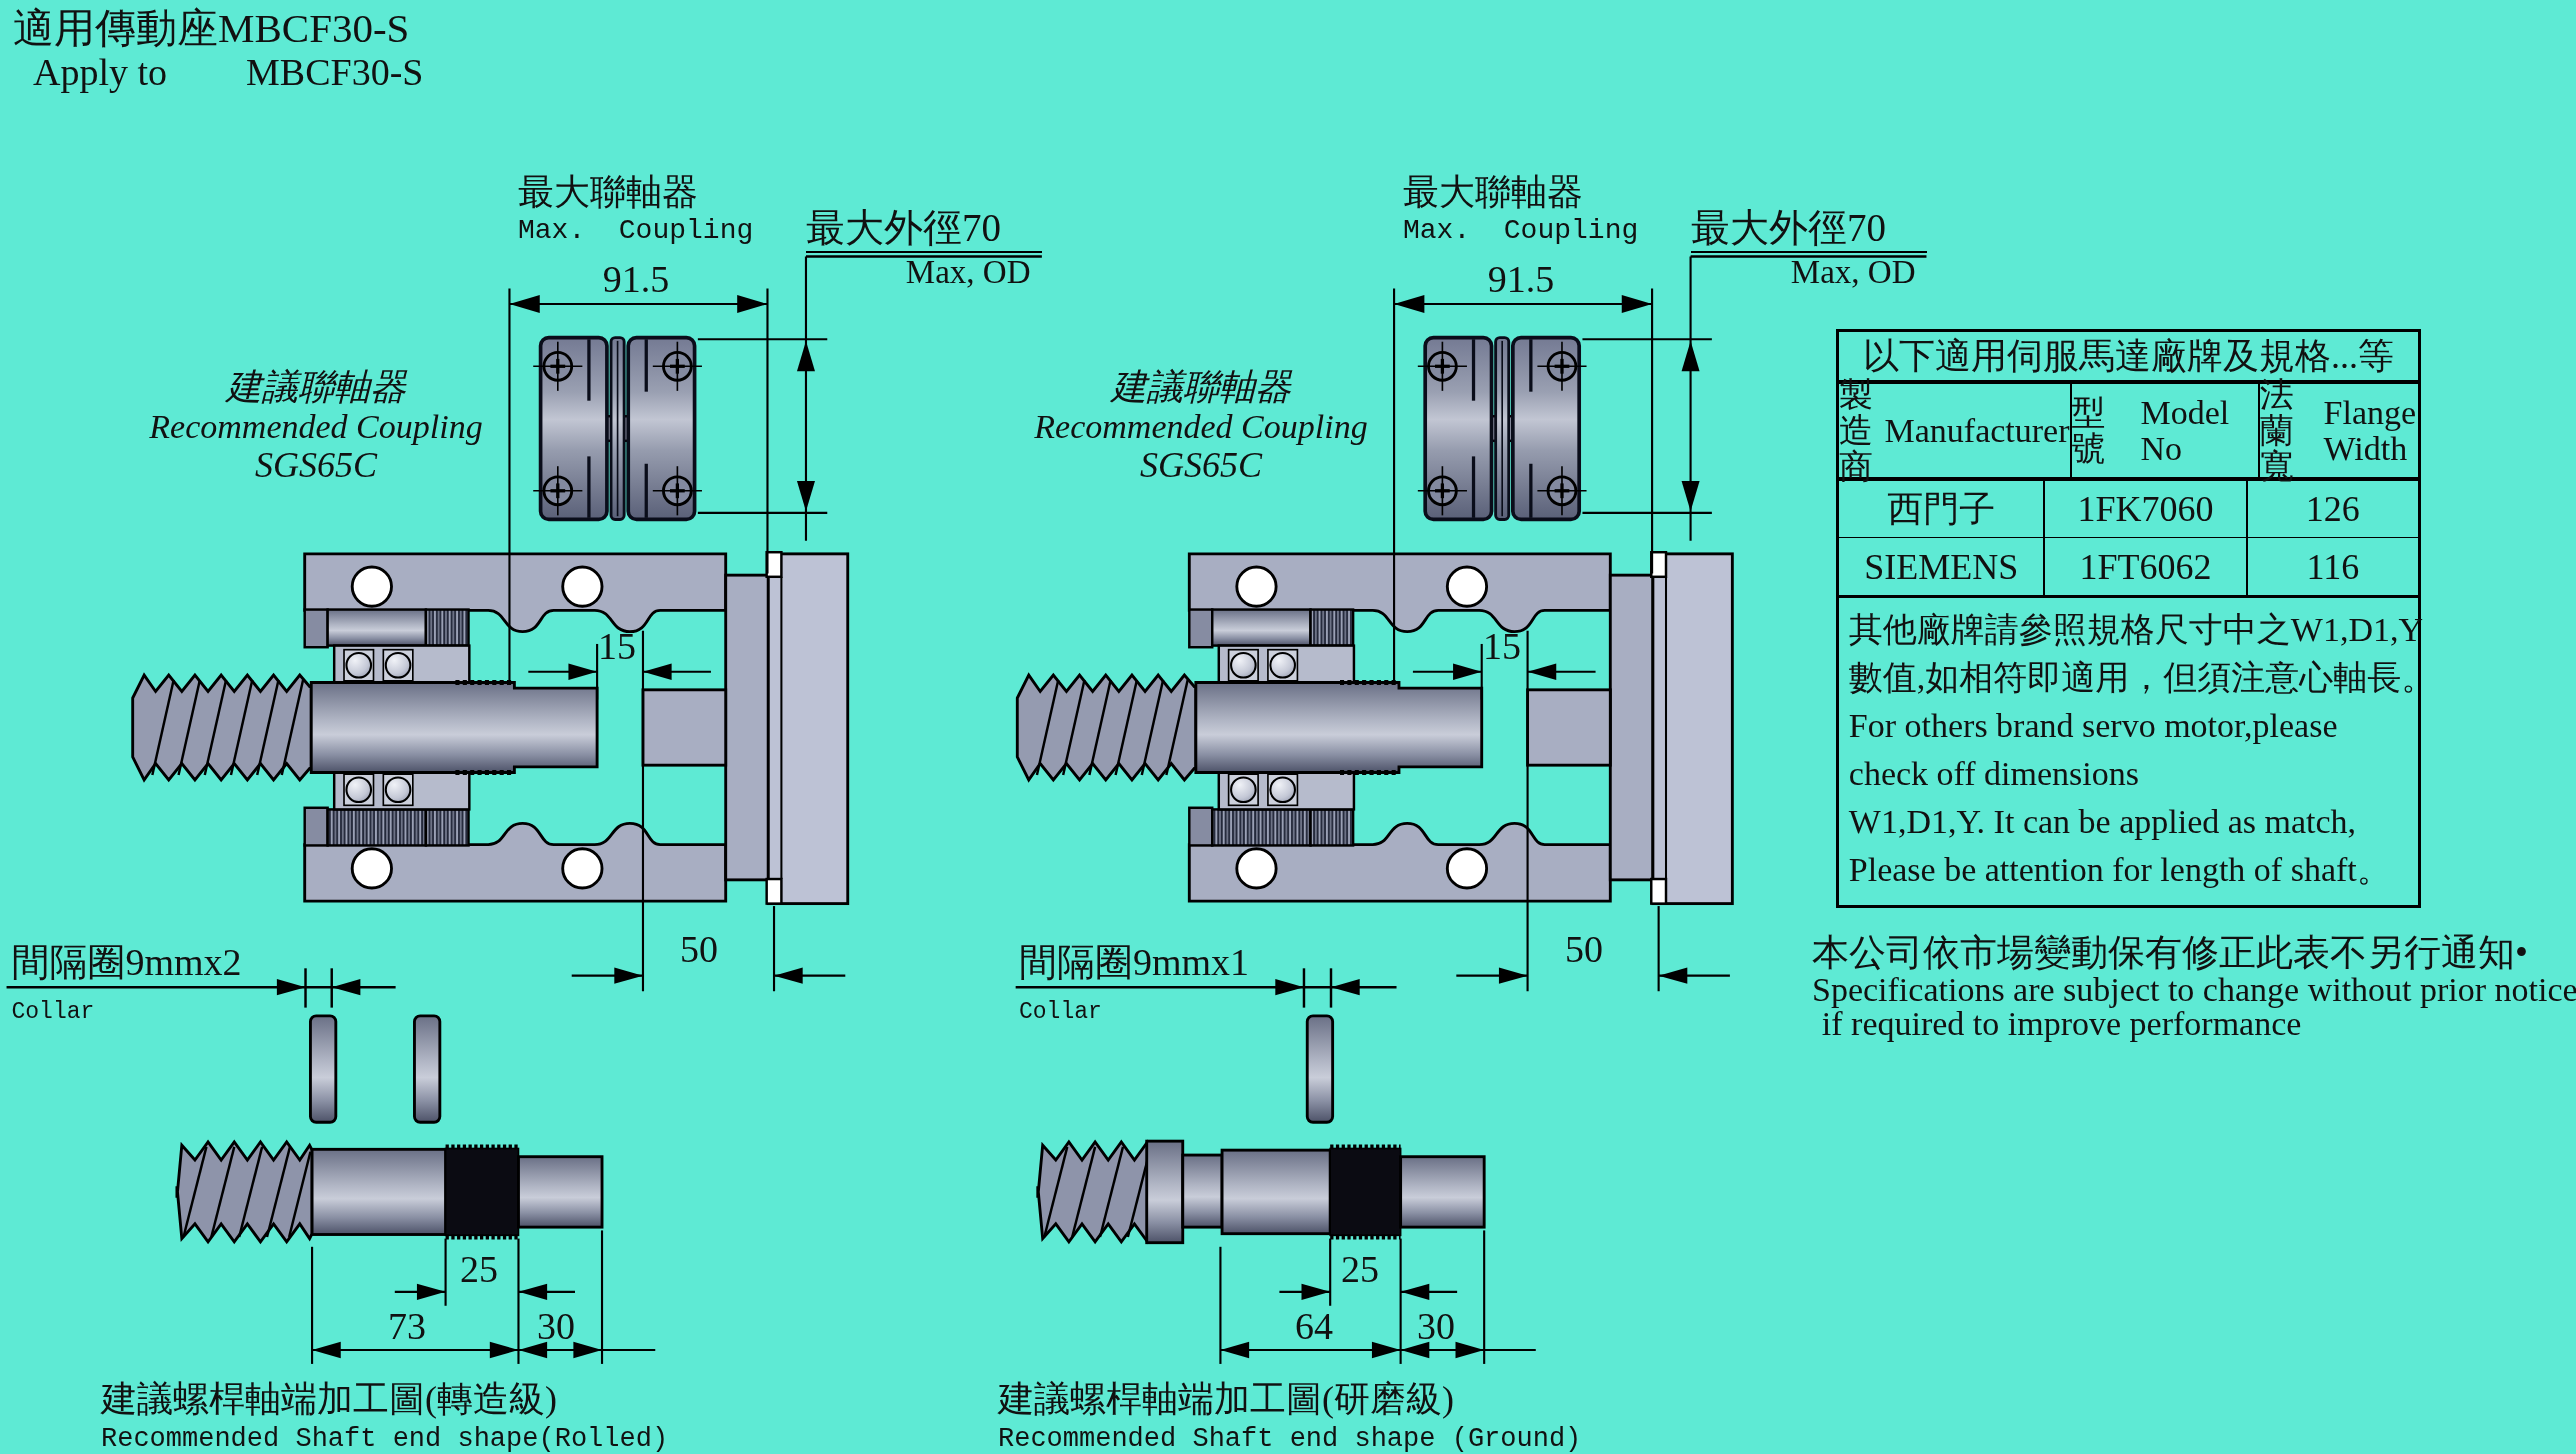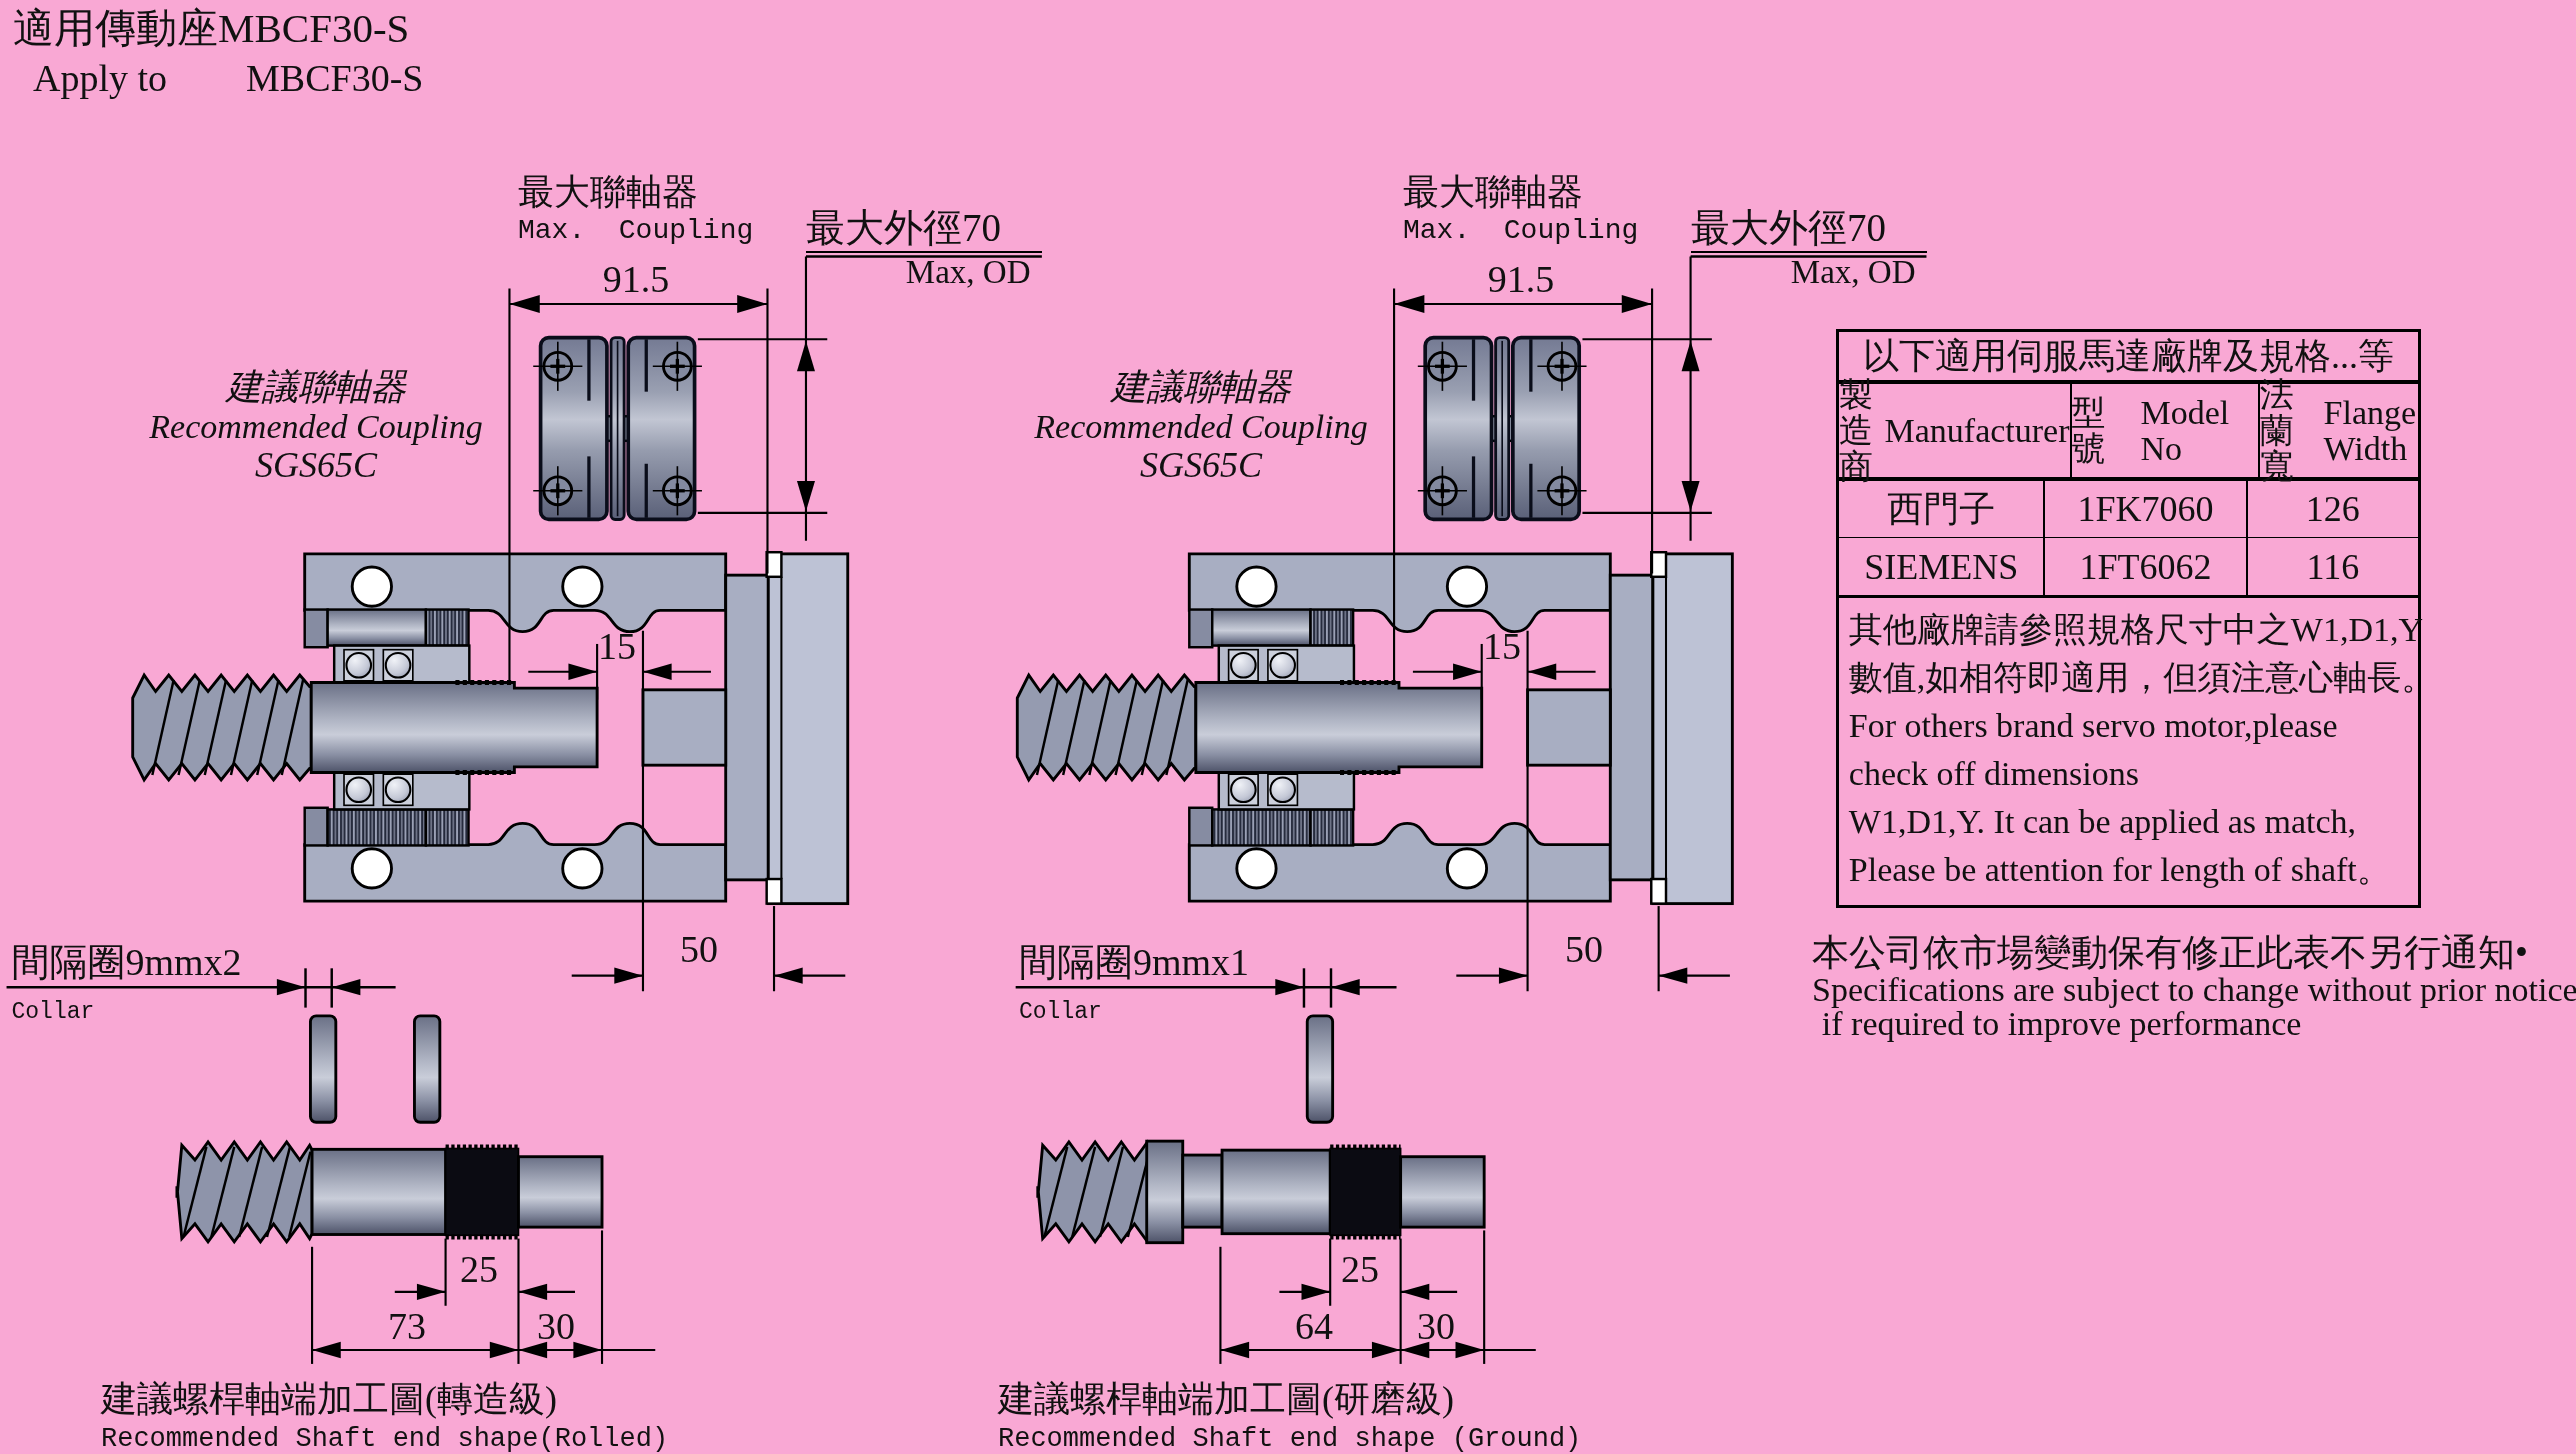--- a/index.html
+++ b/index.html
@@ -1,16 +1,16 @@
 <!DOCTYPE html>
 <html style="font-size:13px"><head>
 <meta charset="utf-8">
 <style>
   html,body{margin:0;padding:0;background:#fff;}
-  .stage{position:relative;width:2576px;height:1455px;background:#f9a8d4;overflow:hidden;
+  .stage{position:relative;width:2576px;height:1455px;background:#5eead4;overflow:hidden;
          font-family:"Liberation Serif","DejaVu Serif",serif;color:#111;}
   .abs{position:absolute;}
   svg{display:block;}
   .mono{font-family:"Liberation Mono","DejaVu Sans Mono",monospace;}
   .dimnum{font-size:38px;line-height:39px;text-align:center;z-index:3;}
   .label-zh{font-size:36px;line-height:41px;}
   .label-en-mono{font-size:28px;line-height:36px;white-space:pre;}
   .maxod-zh{font-size:39px;line-height:43px;text-align:left;border-bottom:2.5px solid #000;padding-bottom:1.6px;}
   .maxod-en{font-size:33px;line-height:38px;text-align:right;padding-right:11.5px;}
   .rec-block{width:354px;text-align:center;font-style:italic;}
@@ -296,21 +296,21 @@
       <polygon points="1624,1577 1589,1567 1589,1587" fill="#000"></polygon>
       <polygon points="1710,1577 1745,1567 1745,1587" fill="#000"></polygon>
       <polygon points="1490,1648 1525,1638 1525,1658" fill="#000"></polygon>
       <polygon points="1710,1648 1675,1638 1675,1658" fill="#000"></polygon>
       <polygon points="1710,1648 1745,1638 1745,1658" fill="#000"></polygon>
       <polygon points="1812,1648 1777,1638 1777,1658" fill="#000"></polygon>
     </g>
   </svg>
 
   <div class="abs title-zh" style="left:13px;top:4.9px;z-index:3">適用傳動座MBCF30-S</div>
-  <div class="abs title-en" style="left:33px;top:57px;z-index:3">
+  <div class="abs title-en" style="left:33px;top:51px;z-index:3">
     <span>Apply to</span>
     <span class="gap"></span>
     <span>MBCF30-S</span>
   </div>
 
   <div class="abs" style="left:518px;top:172px;z-index:3">
     <div class="label-zh">最大聯軸器</div>
     <div class="label-en-mono mono">Max.  Coupling</div>
   </div>
   <div class="abs" style="left:806px;top:206px;width:236px;z-index:3">

